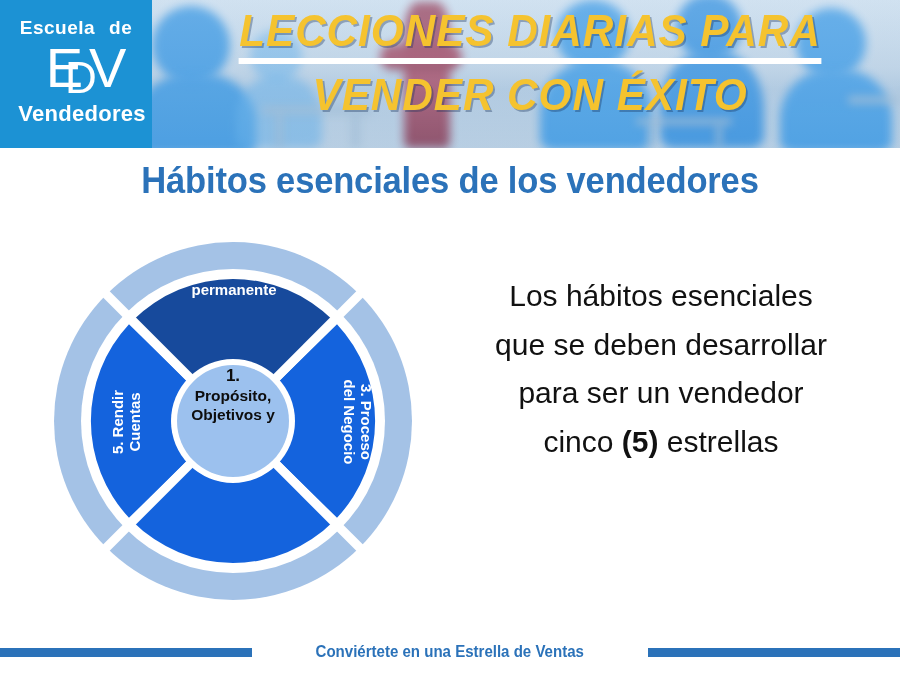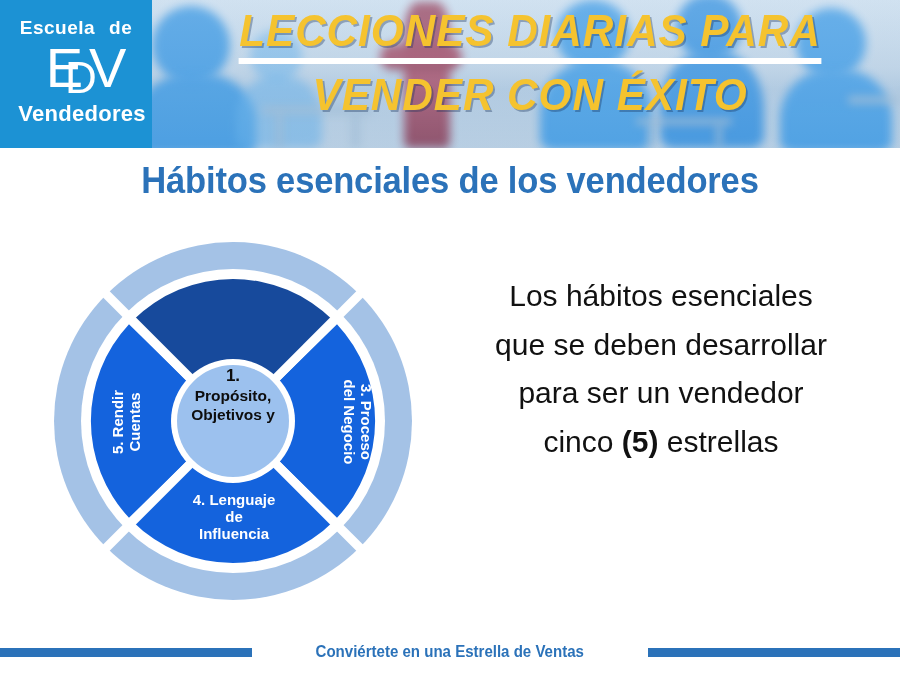--- a/index.html
+++ b/index.html
@@ -337,37 +337,33 @@
       <line x1="181" y1="181" x2="308.5" y2="308.5"></line>
       <line x1="181" y1="181" x2="53.5" y2="308.5"></line>
     </g>
 
     <circle cx="181" cy="181" r="62" fill="#ffffff"></circle>
 
     <circle cx="181" cy="181" r="56" fill="#9CC1EE"></circle>
   </svg>
 
   <div class="seg-label" id="lbl-2">
+    <div>permanente</div>
   </div>
 
   <div class="seg-label" id="lbl-3">
     <div>3. Proceso</div>
     <div>del Negocio</div>
   </div>
 
   <div class="seg-label" id="lbl-5">
     <div>5. Rendir</div>
     <div>Cuentas</div>
   </div>
 
-  <div class="seg-label" id="lbl-4">
-    <div>4. Lenguaje</div>
-    <div>de</div>
-    <div>Influencia</div>
-  </div>
 
   <div class="core-label">
     <div class="core-num">1.</div>
     <div>Propósito,</div>
     <div>Objetivos y</div>
   </div>
 </div>
 
 <div class="blurb">
   <div>Los hábitos esenciales</div>

